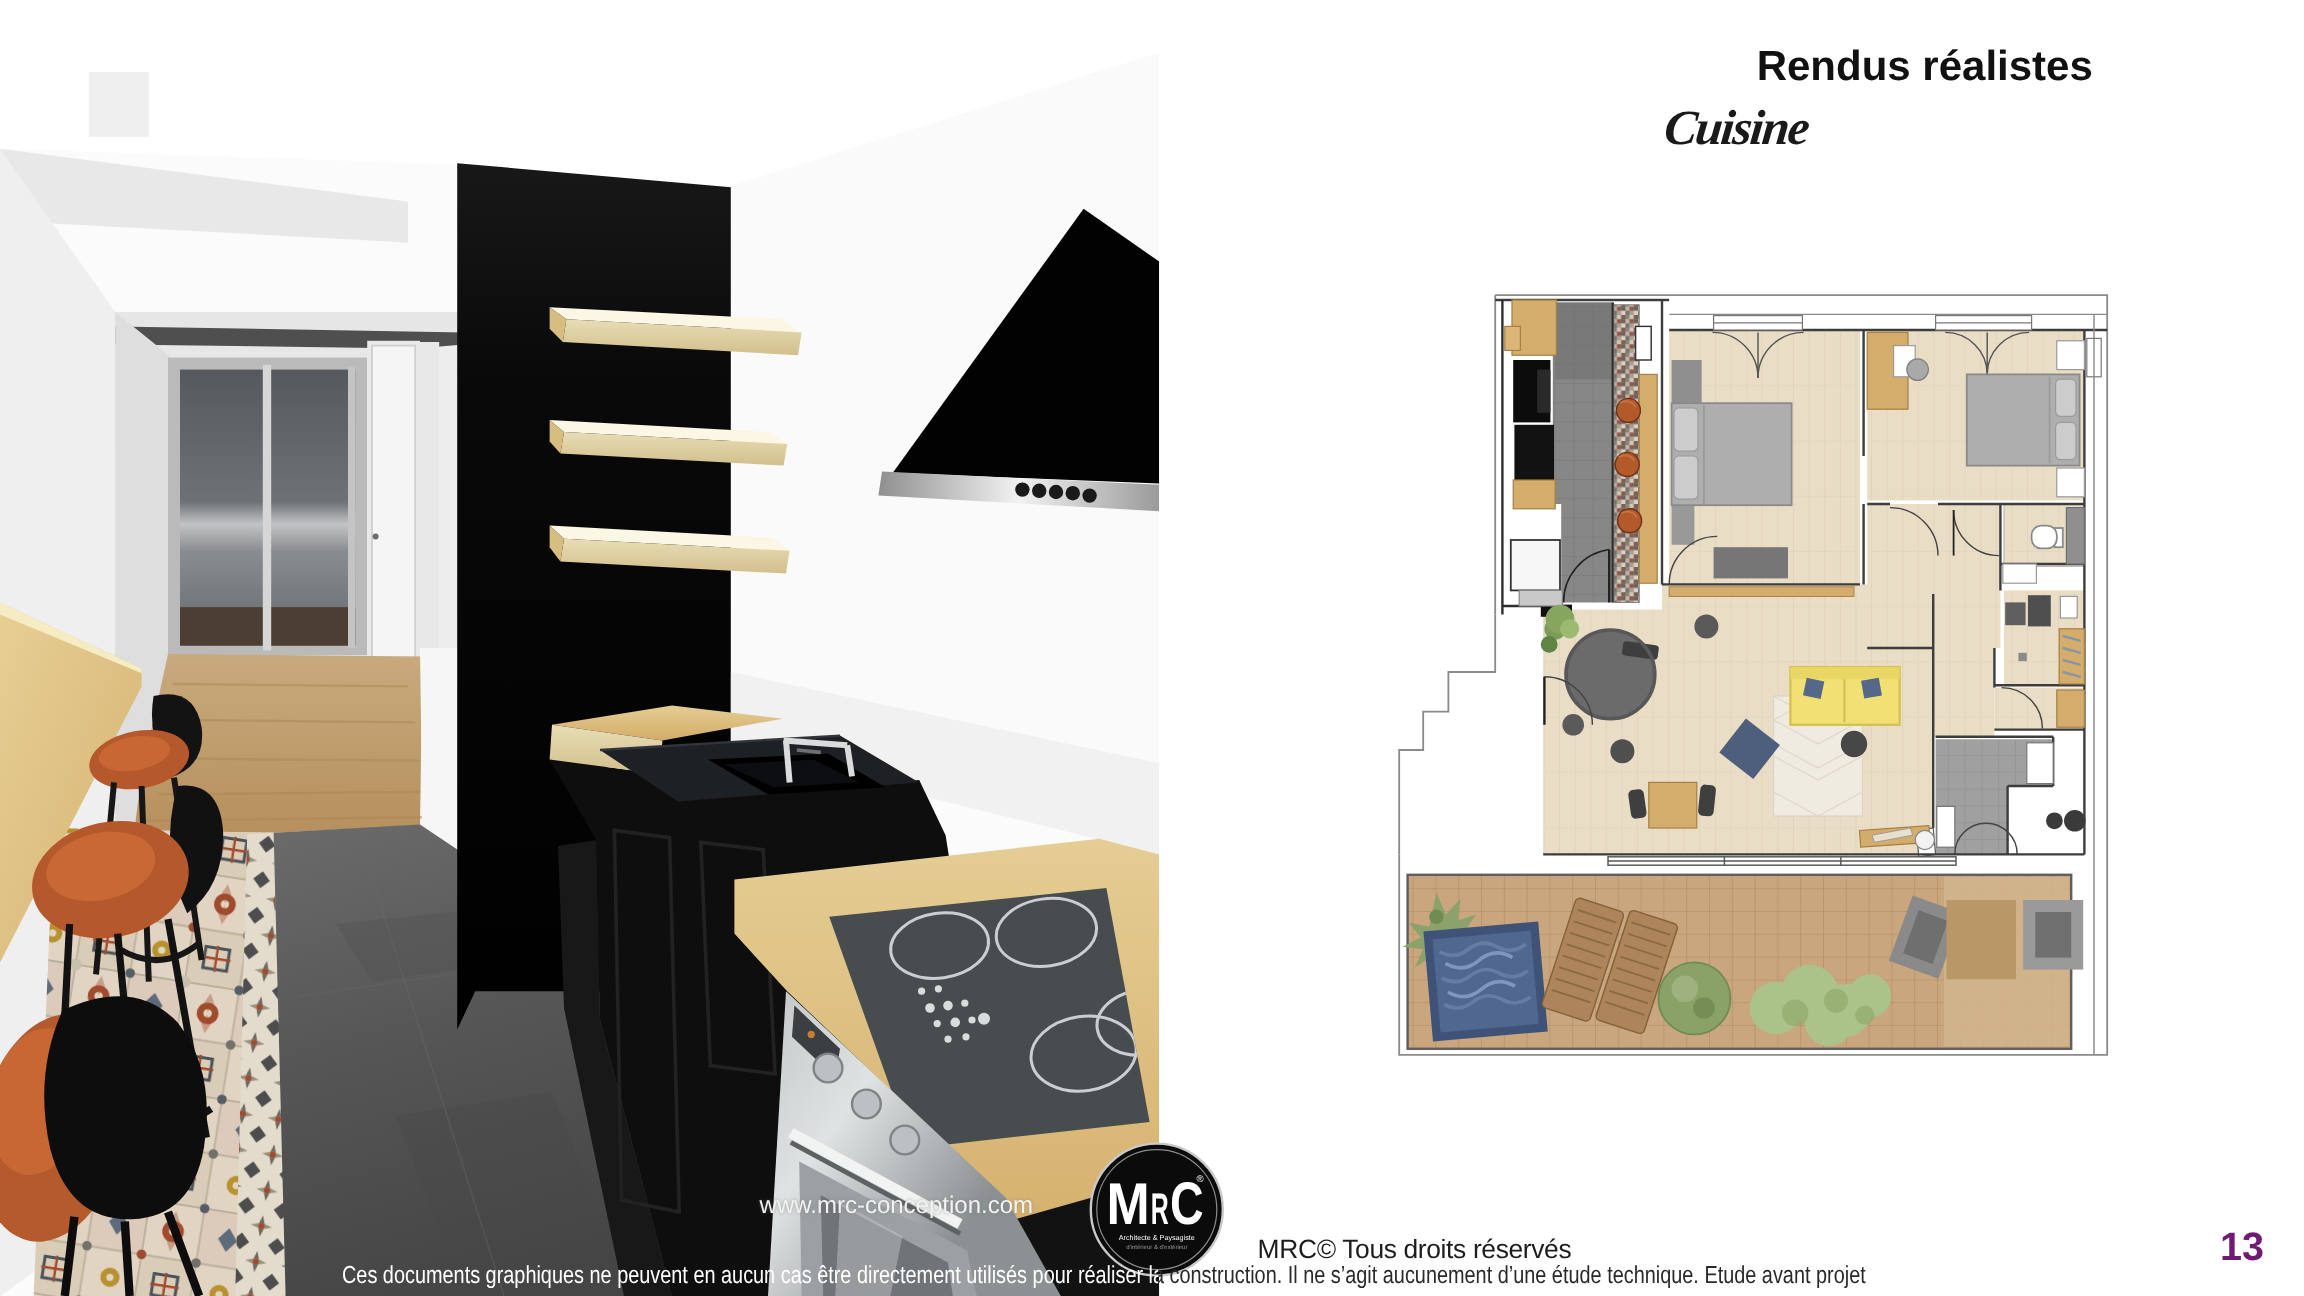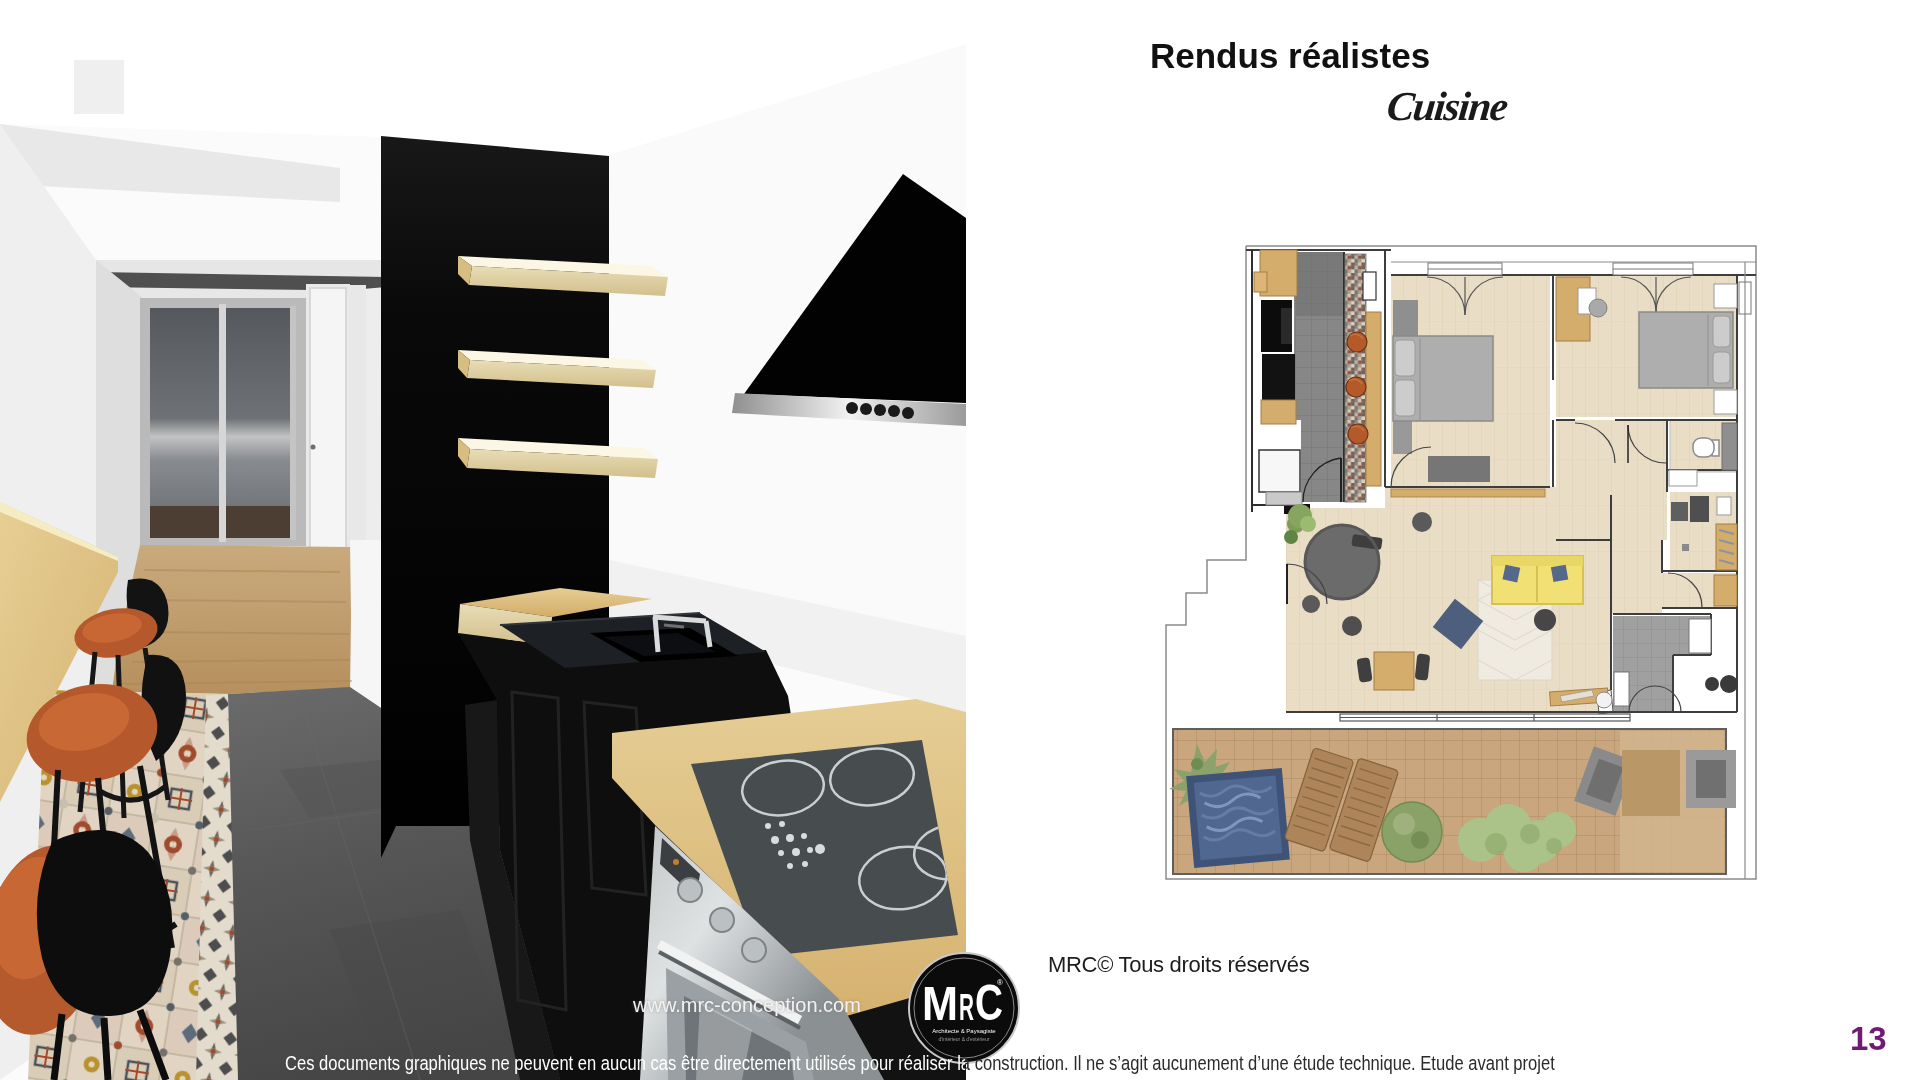--- a/index.html
+++ b/index.html
@@ -276,21 +276,21 @@
 <circle cx="722" cy="920" r="12"></circle>
 <circle cx="754" cy="950" r="12"></circle>
 </g>
 <line x1="659" y1="944" x2="800" y2="1020" stroke="#f1f3f3" stroke-width="9"></line>
 <line x1="659" y1="952" x2="800" y2="1028" stroke="#5c6163" stroke-width="4"></line>
 <polygon points="666,968 806,1042 814,1080 668,1080" fill="#9aa0a3"></polygon>
 <polygon points="684,996 790,1052 794,1080 686,1080" fill="#6e7477"></polygon>
 <polygon points="700,1002 752,1030 742,1080 696,1080" fill="#c9cdcf" opacity="0.45"></polygon>
 </svg>
 
-<div class="abs" style="left:1150px;top:36px;width:594px;text-align:left;font-size:35px;font-weight:bold;color:#111;letter-spacing:0px">Rendus réalistes</div>
+<div class="abs" style="left:1150px;top:36px;width:594px;text-align:right;font-size:35px;font-weight:bold;color:#111;letter-spacing:0px">Rendus réalistes</div>
 
 <div class="abs" style="left:1150px;top:82px;width:594px;text-align:center;font-family:'Liberation Serif',serif;font-style:italic;font-weight:bold;font-size:41px;color:#1a1a1a;letter-spacing:-1.5px;transform:skewX(-6deg)">Cuisine</div>
 
 <svg class="abs" style="left:1150px;top:230px" width="650" height="710" viewBox="1150 230 650 710">
 <defs>
 <pattern id="beigeF" width="13" height="46" patternUnits="userSpaceOnUse">
 <rect width="13" height="46" fill="#e9ddc6"></rect>
 <path d="M13,0 V46" stroke="#dccfb2" stroke-width="1"></path>
 <path d="M0,46 H13" stroke="#e2d6bc" stroke-width="1"></path>
 </pattern>
@@ -622,20 +622,20 @@
 <text x="17" y="71" fill="#ffffff" font-family="Liberation Sans,sans-serif" font-weight="bold" font-size="49" textLength="36" lengthAdjust="spacingAndGlyphs">M</text>
 <text x="54" y="71" fill="#ffffff" font-family="Liberation Sans,sans-serif" font-weight="bold" font-size="37" textLength="15" lengthAdjust="spacingAndGlyphs">R</text>
 <text x="70" y="71" fill="#ffffff" font-family="Liberation Sans,sans-serif" font-weight="bold" font-size="50" textLength="28" lengthAdjust="spacingAndGlyphs">C</text>
 <text x="92" y="36" fill="#ffffff" font-family="Liberation Sans,sans-serif" font-size="8">®</text>
 <text x="59" y="84" fill="#ffffff" font-family="Liberation Sans,sans-serif" font-size="6" text-anchor="middle">Architecte &amp; Paysagiste</text>
 <text x="59" y="92" fill="#9a9a9a" font-family="Liberation Sans,sans-serif" font-size="5" text-anchor="middle">d'intérieur &amp; d'extérieur</text>
 </svg>
 
 <div class="abs" style="left:633px;top:994px;font-size:20px;color:#f2f2f2;letter-spacing:0px;text-shadow:0 0 3px rgba(120,120,120,0.6)">www.mrc-conception.com</div>
 
-<div class="abs" style="left:1048px;top:952px;font-size:22px;color:#1d1d1d;letter-spacing:-0.3px">MRC© Tous droits réservés</div>
+<div class="abs" style="left:1048px;top:1028px;font-size:22px;color:#1d1d1d;letter-spacing:-0.3px">MRC© Tous droits réservés</div>
 
 <div class="abs" style="left:1850px;top:1020px;font-size:33px;font-weight:bold;color:#701a75">13</div>
 
 <div class="abs" style="left:285px;top:1051px;width:1400px;height:26px;transform:scaleX(0.808);transform-origin:0 0">
 <div class="abs" style="left:0;top:0;white-space:nowrap;font-size:20.5px;color:#ffffff;clip-path:inset(-5px calc(100% - 842px) -5px 0)">Ces documents graphiques ne peuvent en aucun cas être directement utilisés pour réaliser la construction. Il ne s’agit aucunement d’une étude technique. Etude avant projet</div>
 <div class="abs" style="left:0;top:0;white-space:nowrap;font-size:20.5px;color:#2a2a2a;clip-path:inset(-5px 0 -5px 842px)">Ces documents graphiques ne peuvent en aucun cas être directement utilisés pour réaliser la construction. Il ne s’agit aucunement d’une étude technique. Etude avant projet</div>
 </div>
 
 </body></html>

